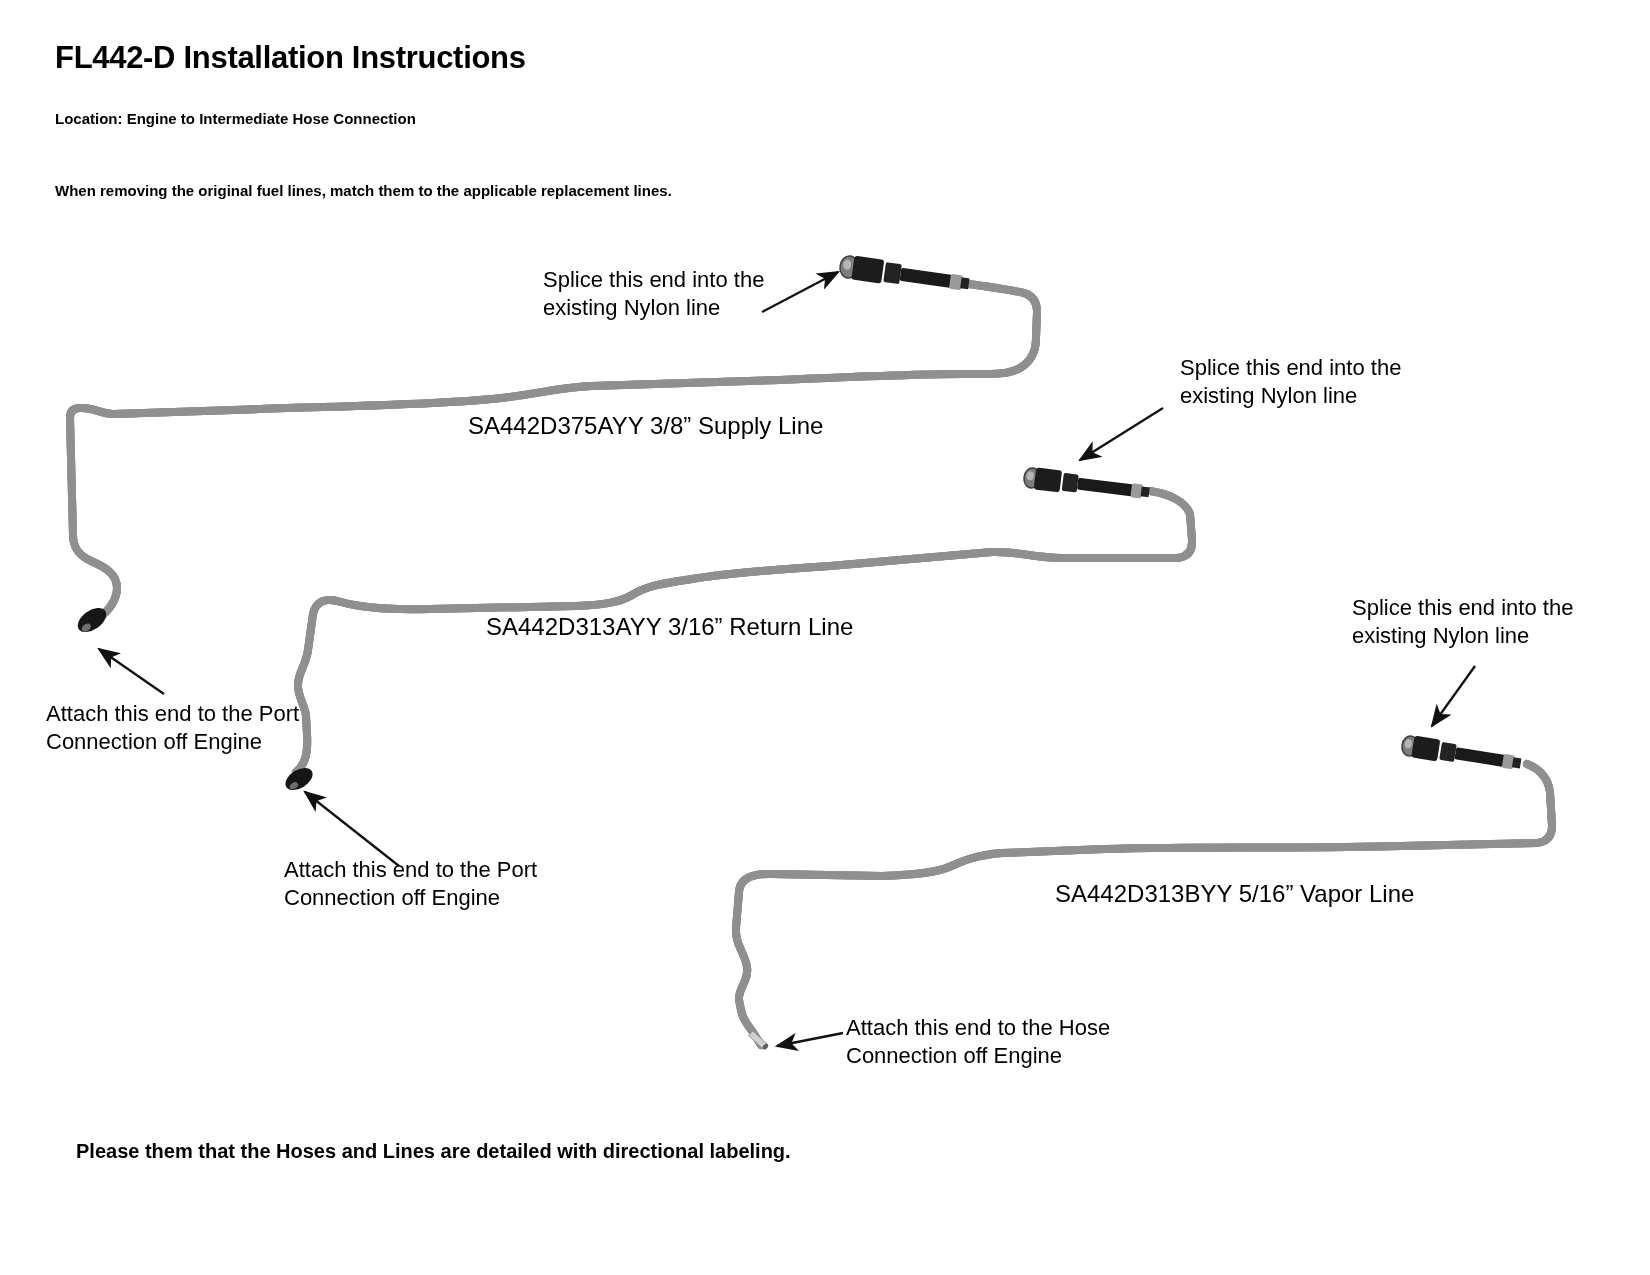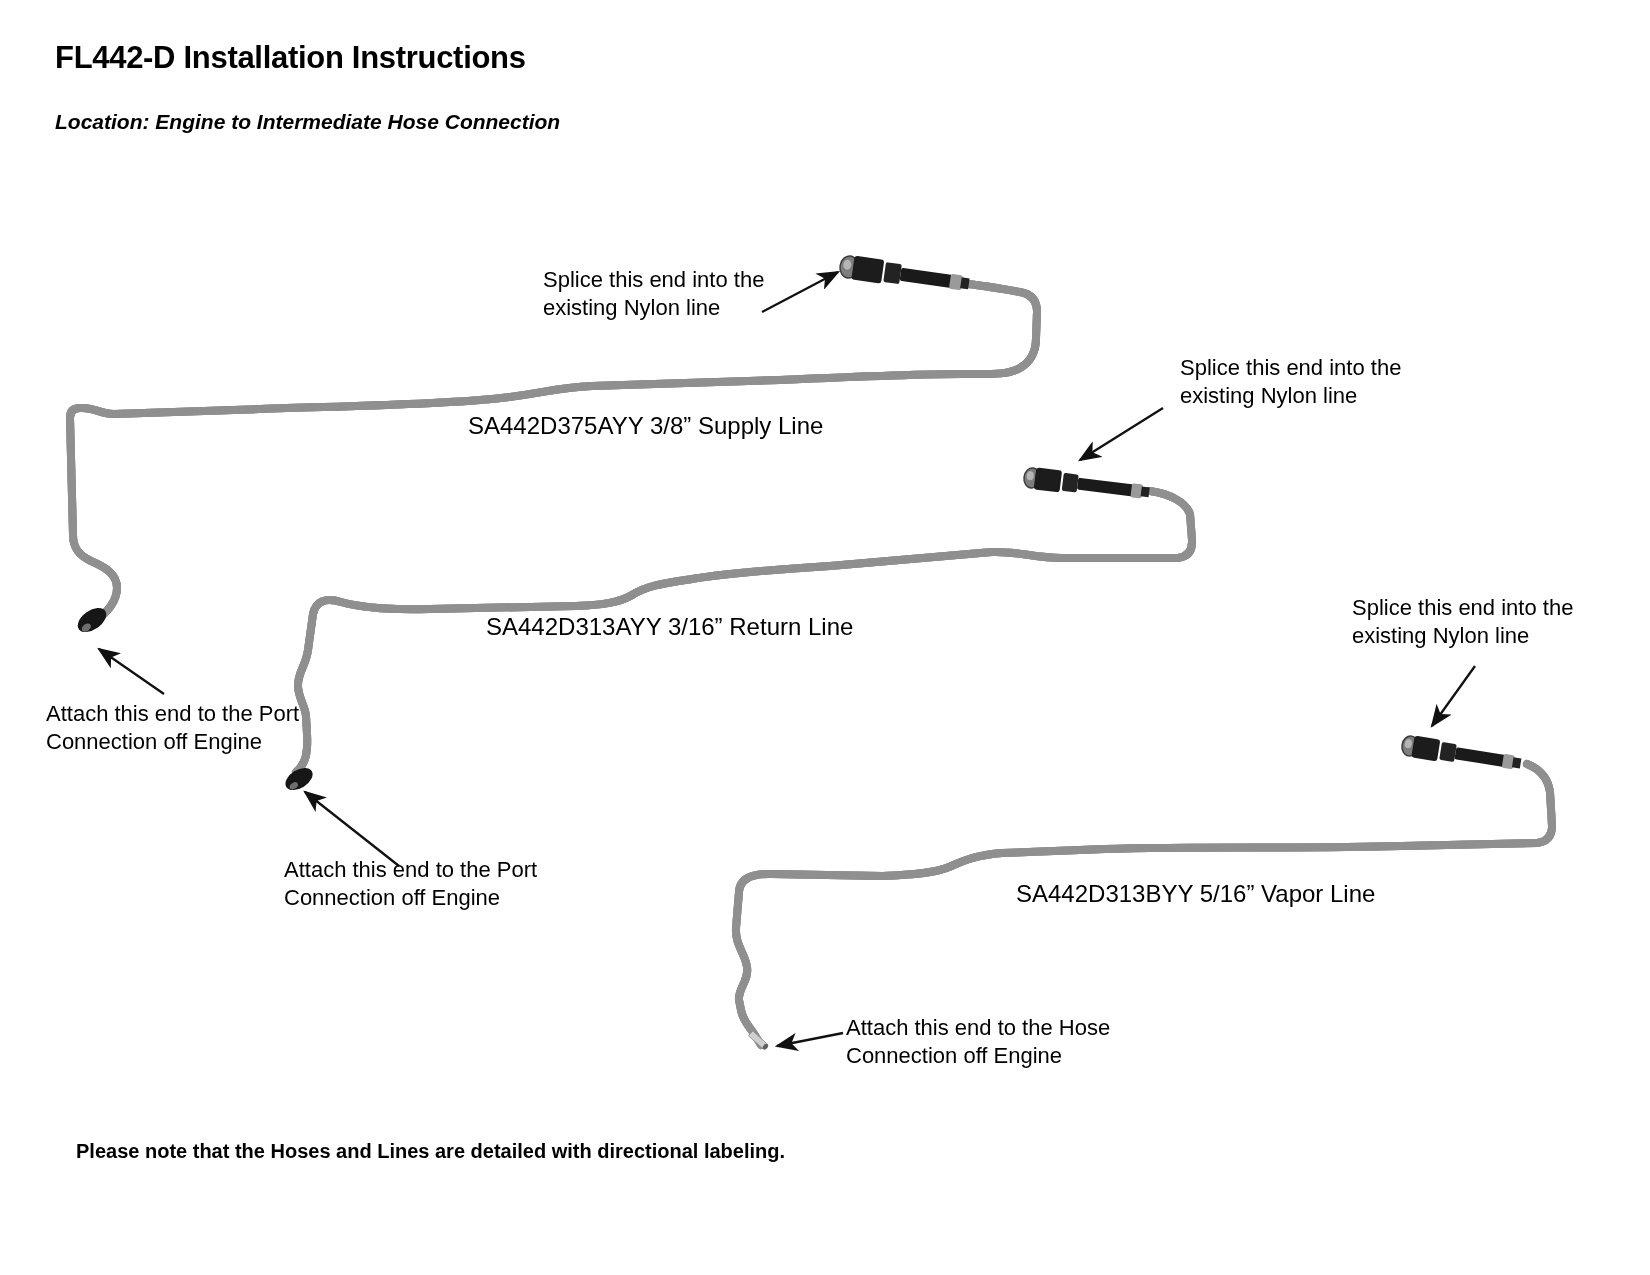--- a/index.html
+++ b/index.html
@@ -3,21 +3,21 @@
 <meta charset="utf-8">
 <title>FL442-D Installation Instructions</title>
 <style>
   html,body{margin:0;padding:0;background:#fff;}
   .page{
     position:relative;width:1650px;height:1275px;background:#ffffff;
     font-family:"Liberation Sans", sans-serif;color:#000;overflow:hidden;
   }
   .abs{position:absolute;}
   .title{font-size:31px;font-weight:bold;letter-spacing:-0.3px;}
-  .subhead{font-size:21px;font-weight:bold;font-style:italic;}
+  .subhead{font-size:15px;font-weight:bold;}
   .ann{font-size:22px;line-height:28px;white-space:pre-line;}
   .part-label{font-size:24px;}
   .note{font-size:20px;font-weight:bold;}
   svg.diagram{position:absolute;left:0;top:0;width:1650px;height:1275px;}
   .t-edge{fill:none;stroke:#8f8f8f;stroke-width:8;stroke-linecap:round;stroke-linejoin:round;}
   .t-mid{fill:none;stroke:#d2d2d2;stroke-width:5.2;stroke-linecap:round;stroke-linejoin:round;}
   .t-hi{fill:none;stroke:#f3f3f3;stroke-width:2.2;stroke-linecap:round;stroke-linejoin:round;}
   .arrow{stroke:#111;stroke-width:2.3;fill:none;}
 </style>
 </head>
@@ -92,33 +92,34 @@
     <line class="arrow" marker-end="url(#ah)" x1="762" y1="312" x2="838" y2="272"></line>
     <line class="arrow" marker-end="url(#ah)" x1="1163" y1="408" x2="1080" y2="460"></line>
     <line class="arrow" marker-end="url(#ah)" x1="1475" y1="666" x2="1432" y2="726"></line>
     <line class="arrow" marker-end="url(#ah)" x1="164" y1="694" x2="99" y2="649"></line>
     <line class="arrow" marker-end="url(#ah)" x1="399" y1="866" x2="305" y2="792"></line>
     <line class="arrow" marker-end="url(#ah)" x1="843" y1="1033" x2="777" y2="1046"></line>
   </svg>
 
   <div class="abs title" style="left:55px;top:40px;">FL442-D Installation Instructions</div>
   <div class="abs subhead" style="left:55px;top:110px;">Location: Engine to Intermediate Hose Connection</div>
+  <div class="abs subhead" style="left:55px;top:182px;">When removing the original fuel lines, match them to the applicable replacement lines.</div>
 
   <div class="abs ann" style="left:543px;top:266px;">Splice this end into the
 existing Nylon line</div>
   <div class="abs ann" style="left:1180px;top:354px;">Splice this end into the
 existing Nylon line</div>
   <div class="abs ann" style="left:1352px;top:594px;">Splice this end into the
 existing Nylon line</div>
   <div class="abs ann" style="left:46px;top:700px;">Attach this end to the Port
 Connection off Engine</div>
   <div class="abs ann" style="left:284px;top:856px;">Attach this end to the Port
 Connection off Engine</div>
   <div class="abs ann" style="left:846px;top:1014px;">Attach this end to the Hose
 Connection off Engine</div>
 
   <div class="abs part-label" style="left:468px;top:412px;">SA442D375AYY 3/8” Supply Line</div>
   <div class="abs part-label" style="left:486px;top:613px;">SA442D313AYY 3/16” Return Line</div>
-  <div class="abs part-label" style="left:1016px;top:880px;">SA442D313BYY 5/16” Vapor Line</div>
+  <div class="abs part-label" style="left:1055px;top:880px;">SA442D313BYY 5/16” Vapor Line</div>
 
-  <div class="abs note" style="left:76px;top:1140px;">Please note that the Hoses and Lines are detailed with directional labeling.</div>
+  <div class="abs note" style="left:76px;top:1140px;">Please them that the Hoses and Lines are detailed with directional labeling.</div>
 
 </div>
 
 </body></html>

